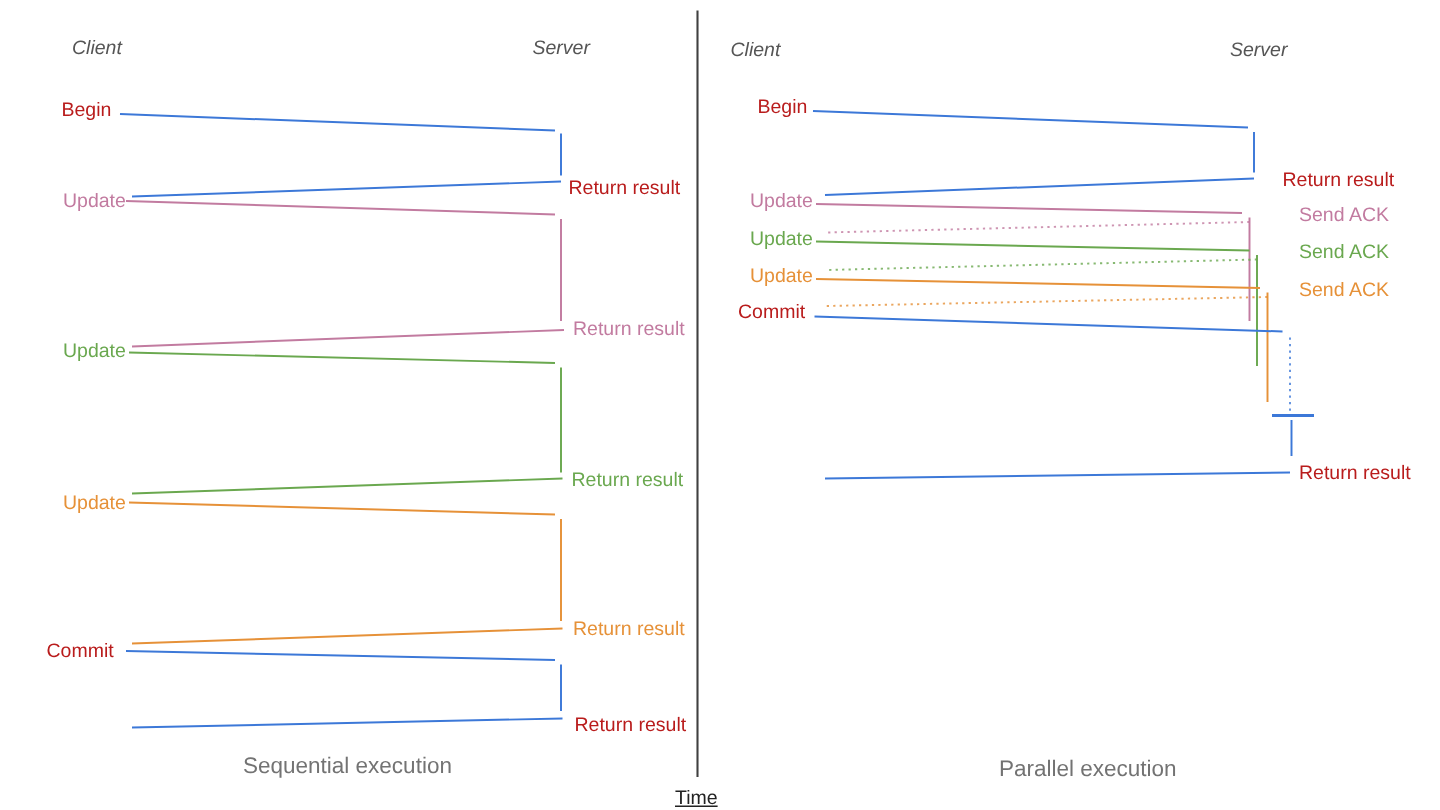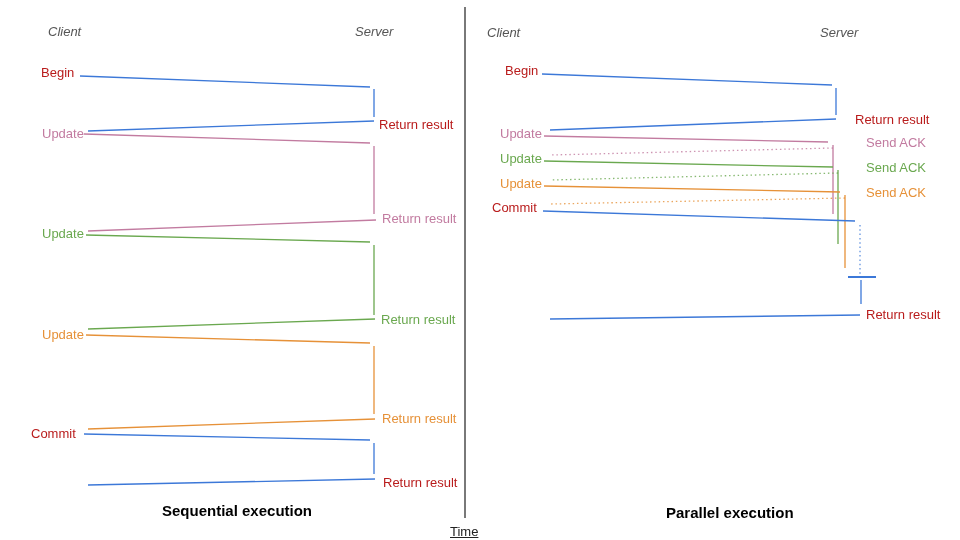--- a/index.html
+++ b/index.html
@@ -7,21 +7,21 @@
     position:relative;width:960px;height:540px;background:#ffffff;
     font-family:"Liberation Sans",sans-serif;overflow:hidden;
   }
   #arrows{position:absolute;left:0;top:0;}
   .lbl{position:absolute;font-size:13px;line-height:1.1;white-space:nowrap;}
   .hdr{font-style:italic;color:#555555;}
   .c-blue{color:#b91c1c;}
   .c-pink{color:#c27ba0;}
   .c-green{color:#6aa84f;}
   .c-orange{color:#e69138;}
-  .title{font-size:15px;color:#000000;font-weight:bold;}
+  .title{font-size:15px;color:#737373;}
   .time{font-size:13px;color:#222222;}
   path,line{fill:none;stroke-width:1.3px;}
   .s-blue{stroke:#3c78d8;}
   .s-pink{stroke:#c27ba0;}
   .s-green{stroke:#6aa84f;}
   .s-orange{stroke:#e69138;}
   .s-dark{stroke:#404040;stroke-width:1.4px;}
   .dotted{stroke-dasharray:1.5 2.8;opacity:.8;}
   .bar{stroke-width:2px;}
 </style>

